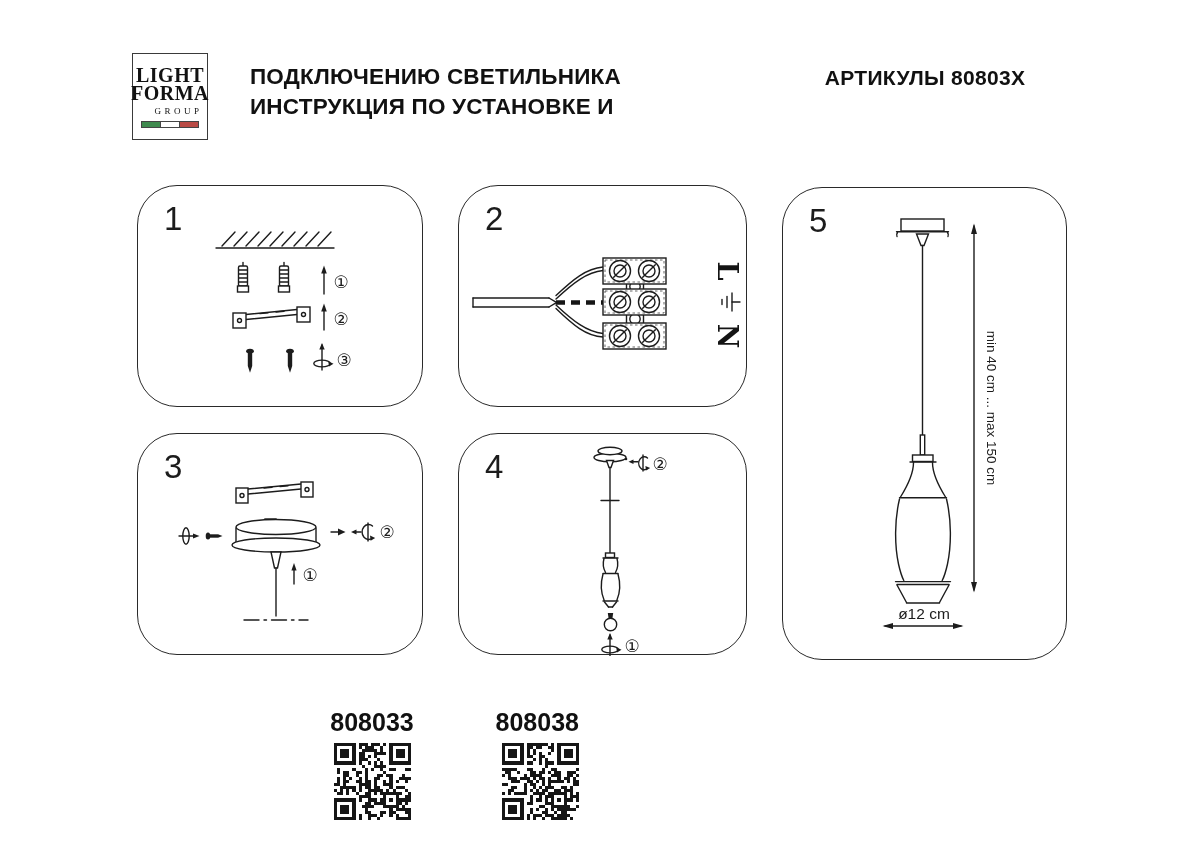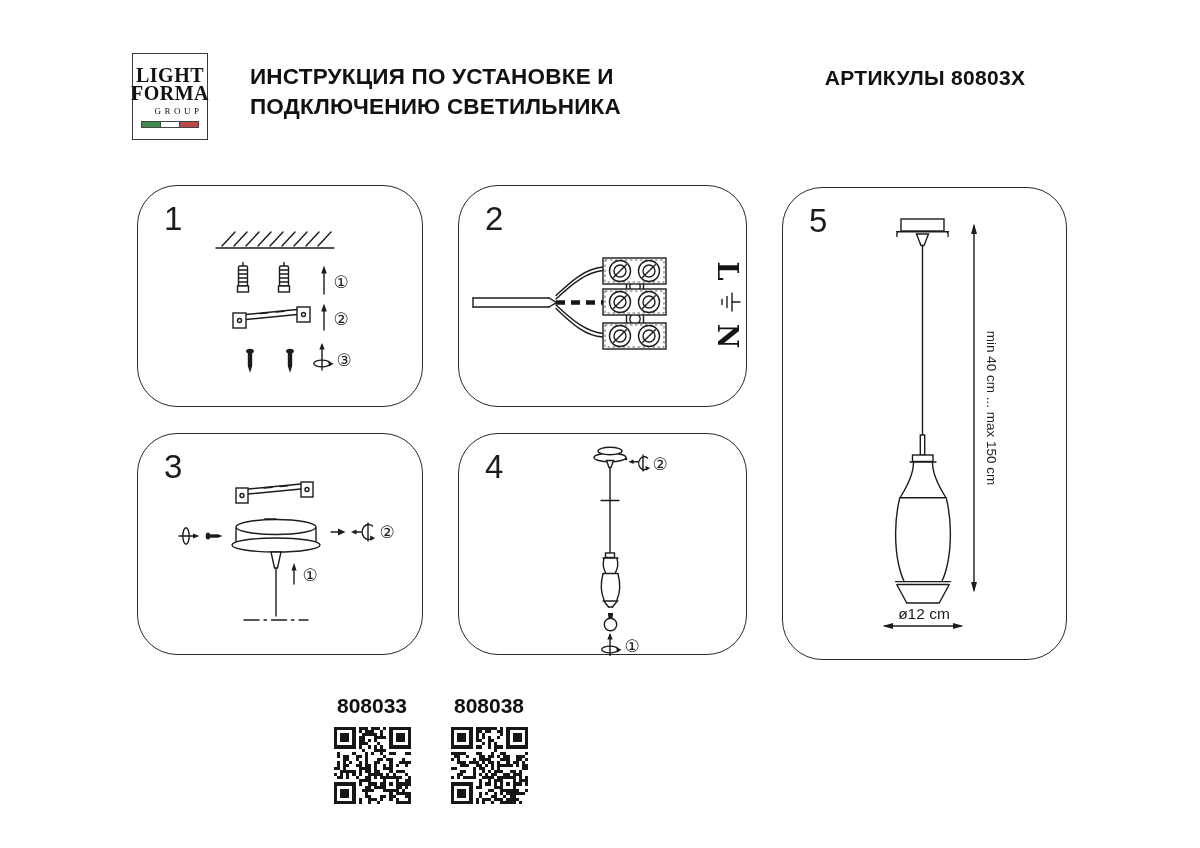--- a/index.html
+++ b/index.html
@@ -39,22 +39,22 @@
   .sw{stroke:#1c1c1c;fill:#fff;stroke-width:1.4;}
   .f{fill:#1c1c1c;stroke:none;}
   .dash{fill:none;stroke:#1c1c1c;stroke-width:.8;stroke-dasharray:2.5 2.5;opacity:.85;}
   text.badge{font-family:"DejaVu Sans",sans-serif;font-size:17px;fill:#1c1c1c;}
   text.term{font-family:"DejaVu Serif",serif;font-size:27px;font-weight:bold;fill:#141414;}
   text.dim{font-family:"Liberation Sans",sans-serif;font-size:13.5px;fill:#1c1c1c;}
   text.dia{font-family:"Liberation Sans",sans-serif;font-size:15.5px;fill:#1c1c1c;}
 
   
   .article-block{position:absolute;top:694px;width:110px;text-align:center;}
-  .a1{left:317px;} .a2{left:434px;}
-  .article-code{font-size:21px;font-weight:bold;color:#111;line-height:24px;}
+  .a1{left:317px;} .a2{left:469px;text-align:right;}
+  .article-code{font-size:25px;font-weight:bold;color:#111;line-height:24px;margin-top:16px;}
   .qr{width:77px;height:77px;margin-top:9px;}
   .website{position:absolute;left:790px;top:695px;width:270px;text-align:center;
            font-size:20.5px;font-weight:bold;color:#161616;}
 </style>
 </head>
 <body>
 
 <div class="sheet">
 
   <div class="logo-box">
@@ -62,22 +62,22 @@
     <div class="logo-word">FORMA</div>
     <div class="logo-sub">GROUP</div>
     <div class="logo-flag">
       <span id="flag-g" style="background: rgb(63, 138, 78);"></span>
       <span id="flag-w" style="background: rgb(255, 255, 255);"></span>
       <span id="flag-r" style="background: rgb(185, 74, 69);"></span>
     </div>
   </div>
 
   <div class="main-title">
+    <div>ПОДКЛЮЧЕНИЮ СВЕТИЛЬНИКА</div>
     <div>ИНСТРУКЦИЯ ПО УСТАНОВКЕ И</div>
-    <div>ПОДКЛЮЧЕНИЮ СВЕТИЛЬНИКА</div>
   </div>
 
   <div class="series-block">
     <div class="articles-line">АРТИКУЛЫ 80803X</div>
   </div>
 
   <section class="panel p1">
     <div class="step-num">1</div>
     <svg width="286" height="222" viewBox="0 0 286 222">
       <g>

